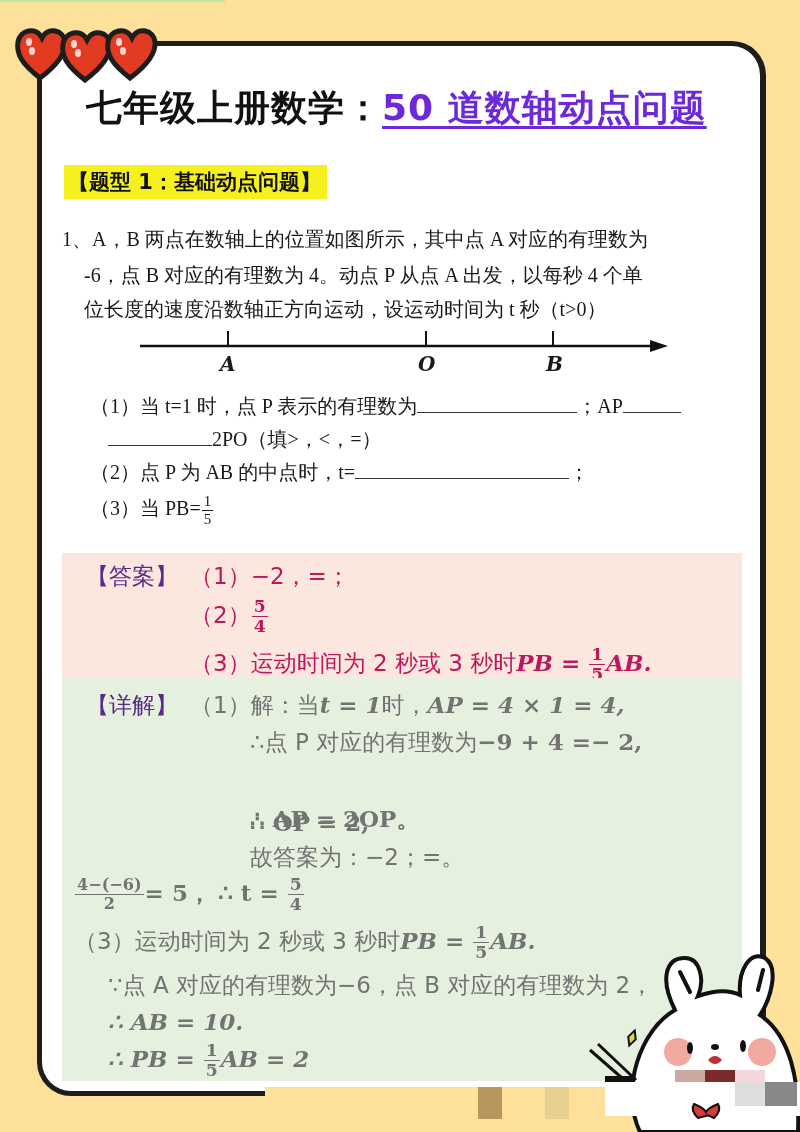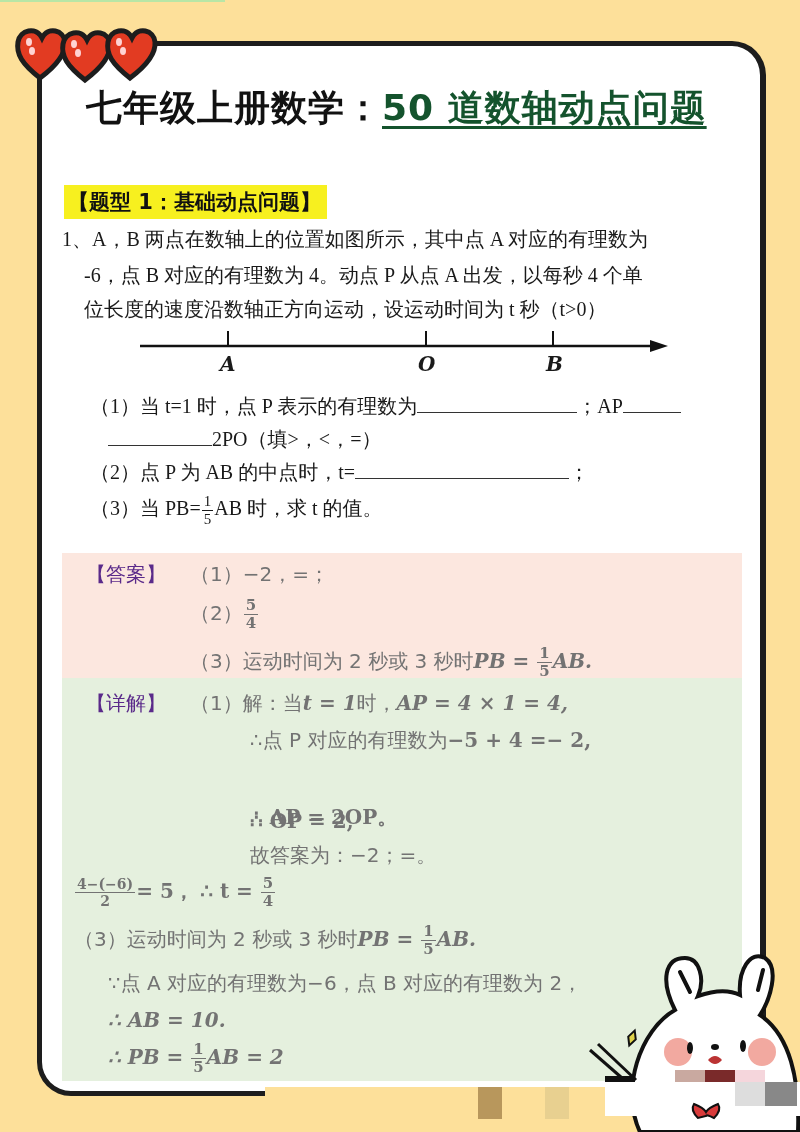--- a/index.html
+++ b/index.html
@@ -2,33 +2,33 @@
 <html><head>
 <meta charset="utf-8">
 <style>
   html,body{margin:0;padding:0;}
   body{width:800px;height:1132px;background:#fde09a;position:relative;overflow:hidden;font-family:"DejaVu Sans","Liberation Sans",sans-serif;}
   .topstrip{position:absolute;left:0;top:0;width:225px;height:2px;background:#b8e6a6;}
   .card{position:absolute;left:37px;top:41px;width:718px;height:1045px;background:#fff;border:5px solid #1d1d1d;border-top-left-radius:6px;border-top-right-radius:34px;border-bottom-left-radius:34px;border-bottom-right-radius:0;border-right-width:6px;}
   .card-cut{position:absolute;left:265px;top:1087px;width:540px;height:50px;background:#fde09a;}
   .hearts{position:absolute;left:12px;top:20px;width:160px;height:64px;}
   .title{position:absolute;left:86px;top:84px;font-size:36px;font-weight:bold;color:#111;letter-spacing:1px;white-space:nowrap;font-family:"DejaVu Sans",sans-serif;}
-  .title .link{color:#14532d;text-decoration:underline;text-decoration-thickness:3px;text-underline-offset:6px;}
-  .tag{position:absolute;left:64px;top:165px;background:#f7f01f;padding:3px 6px 3px 4px;font-size:21px;font-weight:bold;color:#111;white-space:nowrap;margin-top:20px;}
+  .title .link{color:#6d28d9;text-decoration:underline;text-decoration-thickness:3px;text-underline-offset:6px;}
+  .tag{position:absolute;left:64px;top:165px;background:#f7f01f;padding:3px 6px 3px 4px;font-size:21px;font-weight:bold;color:#111;white-space:nowrap;}
   .q{position:absolute;left:62px;font-size:20px;color:#1a1a1a;white-space:nowrap;font-family:Liberation Serif, serif;}
   .axis{position:absolute;left:138px;top:325px;width:540px;height:60px;}
   .blank{display:inline-block;border-bottom:1.5px solid #333;height:18px;vertical-align:baseline;}
   .frac{display:inline-flex;flex-direction:column;align-items:center;vertical-align:middle;line-height:1;font-size:0.75em;margin:0 1px;}
   .frac .num{border-bottom:1.5px solid currentColor;padding:0 2px 1px 2px;}
   .frac .den{padding-top:1px;}
   .ans{position:absolute;left:62px;top:553px;width:680px;height:125px;background:#fce7df;}
   .det{position:absolute;left:62px;top:678px;width:680px;height:403px;background:#e5f0de;}
-  .line{position:absolute;white-space:nowrap;font-size:20px;}
+  .line{position:absolute;white-space:nowrap;font-size:23px;}
   .purple{color:#5a2a8a;font-weight:normal;}
-  .red{color:#737373;}
+  .red{color:#be185d;}
   .blue{color:#737373;}
   .bold-math{font-family:"DejaVu Serif",serif;font-weight:bold;}
   .it{font-style:italic;}
   .bunny{position:absolute;left:580px;top:940px;width:220px;height:192px;}
   .blur{position:absolute;}
 </style>
 </head>
 <body>
 
 <div class="topstrip"></div>
@@ -79,21 +79,21 @@
 <div class="q" style="top:426px;left:108px;">
   <span class="blank" style="width:104px;"></span><span>2PO（填&gt;，&lt;，=）</span>
 </div>
 <div class="q" style="top:459px;left:90px;">
   <span>（2）点 P 为 AB 的中点时，t=</span><span class="blank" style="width:214px;"></span><span>；</span>
 </div>
 <div class="q" style="top:494px;left:90px;">
   <span>（3）当 PB=</span><span class="frac">
       <span class="num">1</span>
       <span class="den">5</span>
-    </span><span>AB 时，求 t 的值。</span>
+    </span>
 </div>
 
 <div class="ans"></div>
 <div class="line purple" style="left:86px;top:561px;">【答案】</div>
 <div class="line red" style="left:190px;top:561px;">（1）−2，=；</div>
 <div class="line red" style="left:190px;top:598px;">
   <span>（2）</span><span class="frac bold-math">
       <span class="num">5</span>
       <span class="den">4</span>
     </span>
@@ -104,21 +104,21 @@
       <span class="den">5</span>
     </span><span class="bold-math it">AB.</span>
 </div>
 
 <div class="det"></div>
 <div class="line purple" style="left:86px;top:690px;">【详解】</div>
 <div class="line blue" style="left:190px;top:690px;">
   <span>（1）解：当</span><span class="bold-math it">t = 1</span><span>时，</span><span class="bold-math it">AP = 4 × 1 = 4,</span>
 </div>
 <div class="line blue" style="left:250px;top:727px;">
-  <span>∴点 P 对应的有理数为</span><span class="bold-math">−5 + 4 =− 2,</span>
+  <span>∴点 P 对应的有理数为</span><span class="bold-math">−9 + 4 =− 2,</span>
 </div>
 <div class="line blue bold-math" style="left:250px;top:765px;margin-top:44px;">∴ OP = 2,</div>
 <div class="line blue bold-math" style="left:250px;top:804px;">∴ AP = 2OP。</div>
 <div class="line blue" style="left:250px;top:842px;text-align:center;">故答案为：−2；=。</div>
 <div class="line blue" style="left:74px;top:876px;">
   <span class="frac bold-math" style="font-size:0.7em;">
       <span class="num">4−(−6)</span>
       <span class="den">2</span>
     </span><span class="bold-math">= 5，</span> <span class="bold-math">∴ t = </span><span class="frac bold-math">
       <span class="num">5</span>

